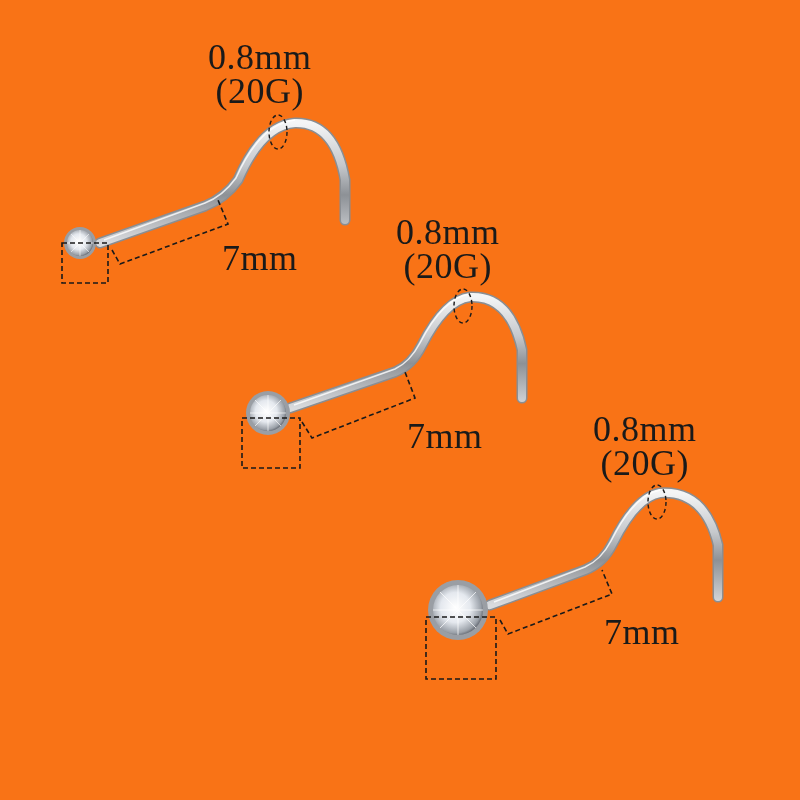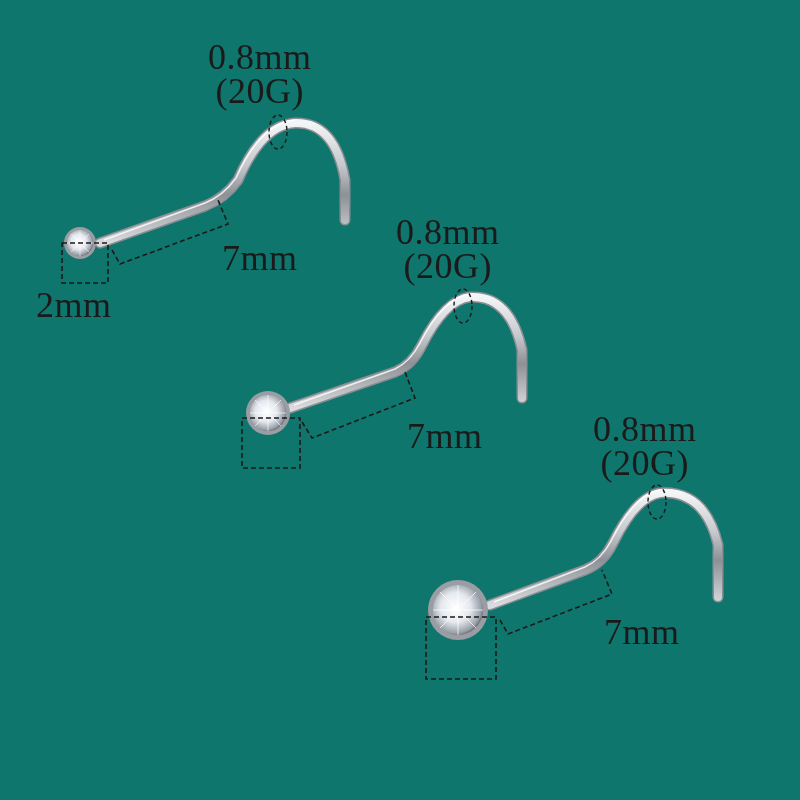--- a/index.html
+++ b/index.html
@@ -1,17 +1,17 @@
 <!DOCTYPE html>
 <html><head>
 <meta charset="utf-8">
 <style>
   html, body { margin: 0; padding: 0; background: #ffffff; }
   body { width: 800px; height: 800px; position: relative; overflow: hidden; }
-  .canvas { position: absolute; left: 0; top: 0; width: 800px; height: 800px; background: #0f766e; }
+  .canvas { position: absolute; left: 0; top: 0; width: 800px; height: 800px; background: #f97316; }
   .lbl {
     position: absolute;
     font-family: "Liberation Serif", "DejaVu Serif", serif;
     color: #1a1a1a;
     font-size: 36px;
     line-height: 1;
     white-space: nowrap;
     letter-spacing: 0.5px;
   }
   .gauge { text-align: center; }
@@ -81,21 +81,20 @@
       <path d="M500 620 L508 634 L612 594 L602 570" fill="none" stroke="#1a1a1a" stroke-width="1.6" stroke-dasharray="5,3"></path>
       <ellipse cx="657" cy="502" rx="9" ry="17" fill="none" stroke="#1a1a1a" stroke-width="1.4" stroke-dasharray="4,3"></ellipse>
     </g>
   </svg>
 
   <div class="lbl gauge" style="left:208px; top:40px;">
     <span>0.8mm</span>
     <span>(20G)</span>
   </div>
   <div class="lbl" style="left:222px; top:240px;">7mm</div>
-  <div class="lbl" style="left:36px; top:287px;">2mm</div>
 
   <div class="lbl gauge" style="left:396px; top:215px;">
     <span>0.8mm</span>
     <span>(20G)</span>
   </div>
   <div class="lbl" style="left:407px; top:418px;">7mm</div>
 
   <div class="lbl gauge" style="left:593px; top:412px;">
     <span>0.8mm</span>
     <span>(20G)</span>

